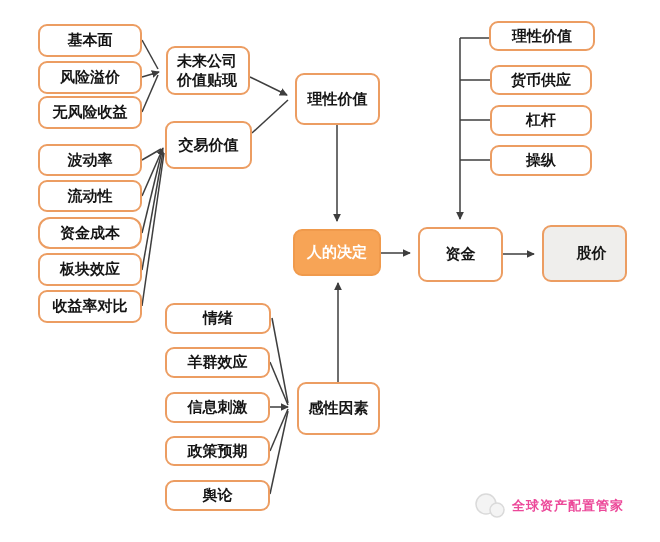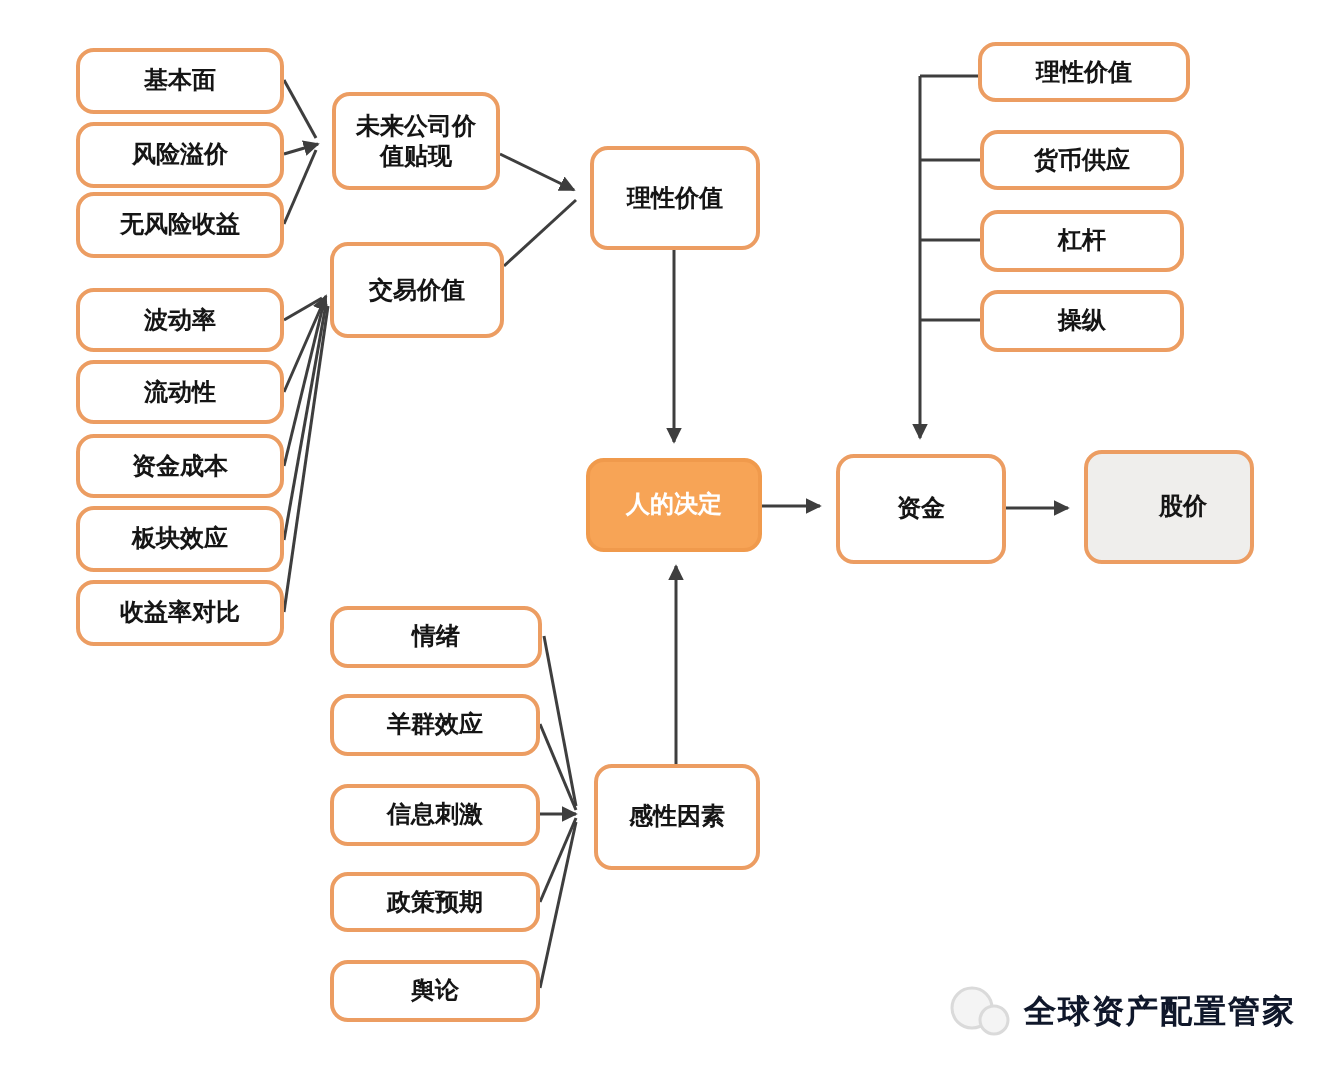--- a/index.html
+++ b/index.html
@@ -13,39 +13,39 @@
   .edges{position:absolute;left:0;top:0;width:660px;height:542px;}
   .edges line{stroke:#3e3e3e;stroke-width:1.5;}
   .node{
     position:absolute;
     box-sizing:border-box;
     display:flex;align-items:center;justify-content:center;
     background:#ffffff;
     border:2px solid #EC9D62;
     border-radius:9px;
     color:#151515;
-    font-size:12px;font-weight:600;
-    text-align:center;line-height:1.25;
+    font-size:15px;font-weight:600;
+    text-align:left;line-height:1.25;
     padding:0 6px;
   }
   .node.tight{padding:0 9px;}
   .node.orange{
     background:#F7A456;
     border-color:#F09A4C;
     color:#ffffff;
   }
   .node.gray{
     background:#EFEEEC;
     padding-left:20px;
   }
   .watermark{
     position:absolute;left:474px;top:492px;
     display:flex;align-items:center;gap:6px;
-    color:#0f172a;
-    font-size:16px;font-weight:700;
+    color:#ec4899;
+    font-size:13px;font-weight:700;
     letter-spacing:1px;
     user-select:none;
   }
   .watermark svg{display:block;}
 </style>
 </head>
 <body>
 
 <div class="stage">
 
@@ -89,21 +89,21 @@
     <line x1="270" y1="451" x2="288" y2="409"></line>
     <line x1="270" y1="494" x2="288" y2="411"></line>
   </svg>
 
   <div class="node" style="left:38px;top:24px;width:104px;height:33px;">基本面</div>
   <div class="node" style="left:38px;top:61px;width:104px;height:33px;">风险溢价</div>
   <div class="node" style="left:38px;top:96px;width:104px;height:33px;">无风险收益</div>
 
   <div class="node" style="left:38px;top:144px;width:104px;height:32px;">波动率</div>
   <div class="node" style="left:38px;top:180px;width:104px;height:32px;">流动性</div>
-  <div class="node" style="left:38px;top:217px;width:104px;height:32px;">资金成本</div>
+  <div class="node" style="left:38px;top:217px;width:104px;height:32px;border-radius:12px;">资金成本</div>
   <div class="node" style="left:38px;top:253px;width:104px;height:33px;">板块效应</div>
   <div class="node" style="left:38px;top:290px;width:104px;height:33px;">收益率对比</div>
 
   <div class="node tight" style="left:166px;top:46px;width:84px;height:49px;">未来公司价值贴现</div>
   <div class="node" style="left:165px;top:121px;width:87px;height:48px;">交易价值</div>
   <div class="node" style="left:295px;top:73px;width:85px;height:52px;">理性价值</div>
   <div class="node orange" style="left:293px;top:229px;width:88px;height:47px;">人的决定</div>
   <div class="node" style="left:297px;top:382px;width:83px;height:53px;">感性因素</div>
 
   <div class="node" style="left:165px;top:303px;width:106px;height:31px;">情绪</div>

